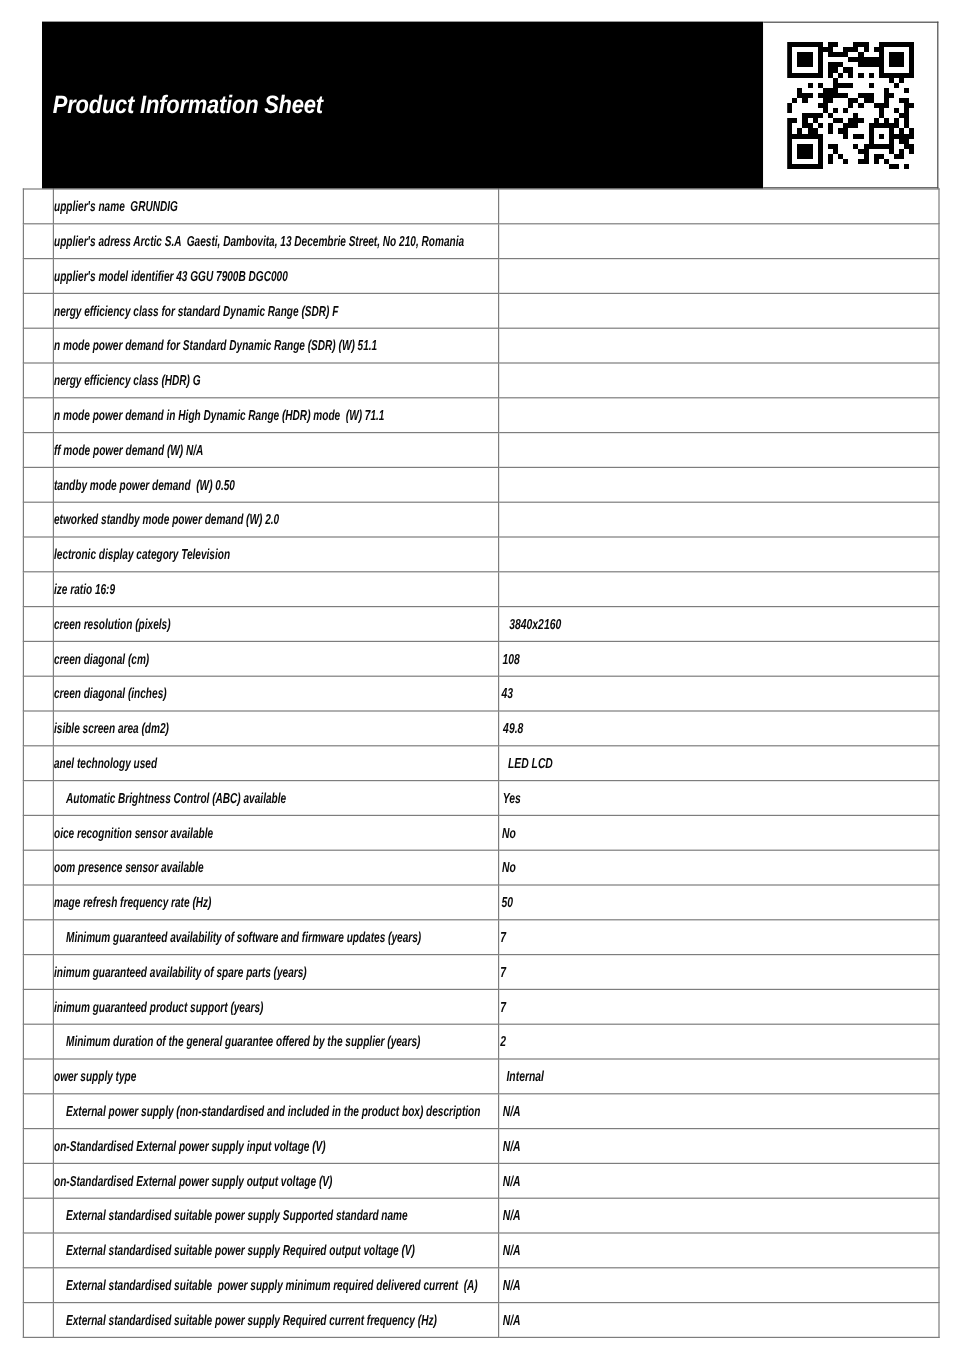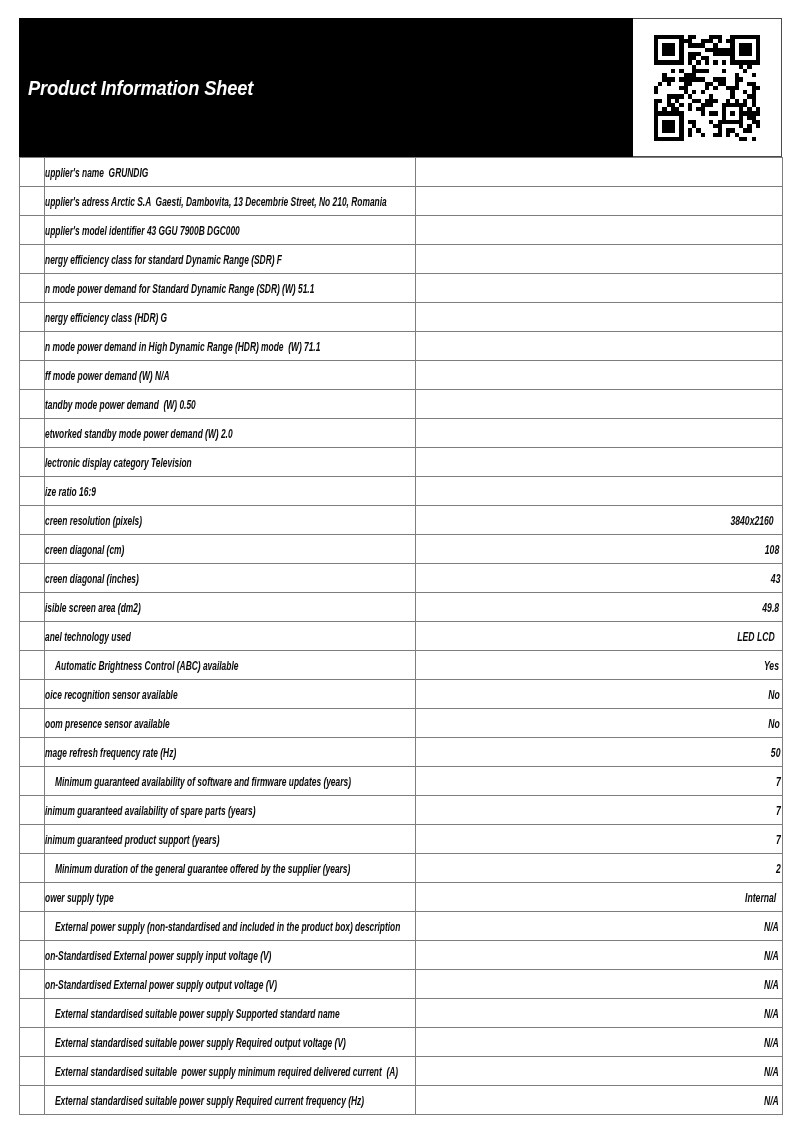--- a/index.html
+++ b/index.html
@@ -4,21 +4,21 @@
 <style>
   html,body{margin:0;padding:0;}
   body{
     width:802px;height:1134px;
     background:#ffffff;
     font-family:"Liberation Sans", sans-serif;
     position:relative;
     overflow:hidden;
   }
   .sheet{position:absolute;left:19px;top:18px;width:763px;}
-  .header{display:flex;height:139px;}
+  .header{display:flex;height:139px;margin-left:16px;}
   .header-black{background:#000;width:614px;height:139px;box-sizing:border-box;}
   .title{
     color:#fff;font-size:21px;font-weight:bold;font-style:italic;
     white-space:nowrap;transform:scaleX(0.87);transform-origin:0 50%;
     margin:58px 0 0 9px;letter-spacing:-0.2px;
   }
   .qr-panel{
     width:149px;height:139px;box-sizing:border-box;background:#fff;
     border:1px solid #4a4a4a;border-left:none;
     display:flex;align-items:center;justify-content:center;
@@ -36,21 +36,21 @@
     display:inline-block;font-weight:bold;font-style:italic;font-size:11.5px;
     transform:scaleX(0.82);white-space:pre;
   }
   td.label{padding-left:2px;}
   td.label.indent{padding-left:10px;}
   td.label span{
     display:inline-block;font-weight:bold;font-style:italic;font-size:12px;
     white-space:pre;transform:scaleX(0.70);transform-origin:0 50%;
     letter-spacing:0;color:#0a0a0a;
   }
-  td.value{text-align:right;}
+  td.value{text-align:left;}
   td.value span{
     display:inline-block;font-weight:bold;font-style:italic;font-size:12px;
     white-space:pre;transform:scaleX(0.72);color:#0a0a0a;
   }
 </style>
 </head>
 <body>
 
 <div class="sheet">
   <div class="header">

